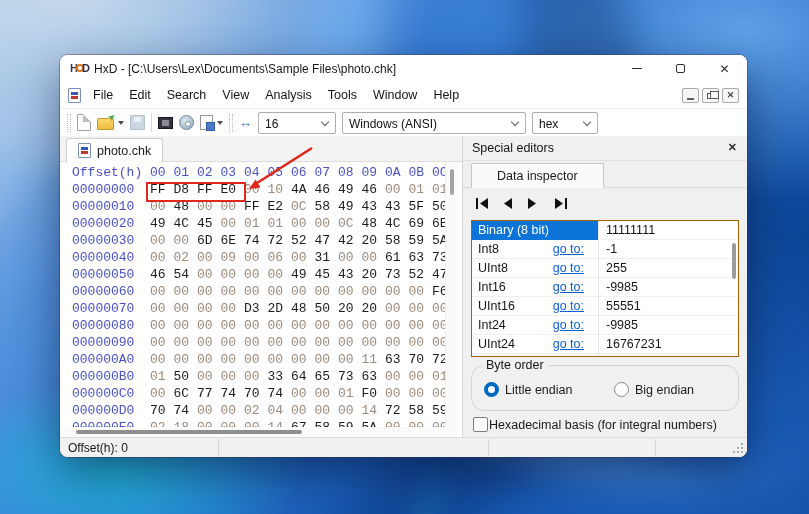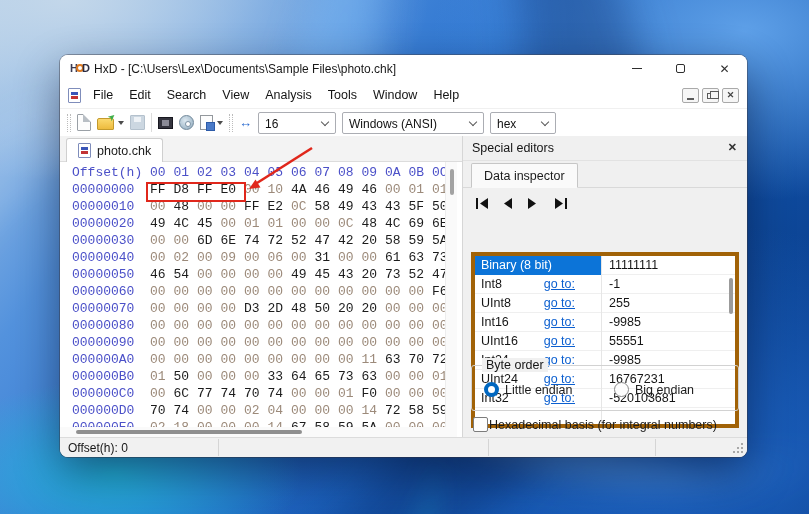--- a/index.html
+++ b/index.html
@@ -110,36 +110,36 @@
 
   .anno-arrow { position:absolute; left:180px; top:85px; width:150px; height:80px; pointer-events:none; }
 
   
   .panel { position:absolute; left:402px; top:81px; width:285px; height:301px; background:#f0f0f0; border-left:1px solid #d6d6d6; }
   .panel-header { position:absolute; left:0; top:0; right:0; height:25px; border-bottom:1px solid #e2e2e2; }
   .panel-title { position:absolute; left:9px; top:5px; font-size:12.5px; color:#151515; }
   .panel-close { position:absolute; right:10px; top:5px; font-size:11px; font-weight:bold; color:#333; }
   .panel-tabrow { position:absolute; left:0; top:25px; right:0; height:27px; border-bottom:1px solid #d9d9d9; }
   .insp-tab { position:absolute; left:8px; bottom:-1px; height:25px; background:#fafafa; border:1px solid #c6c6c6; border-bottom:1px solid #fafafa;
-    border-radius:2px 2px 0 0; display:flex; align-items:center; padding:0 12px; font-size:12.5px; }
+    border-radius:2px 2px 0 0; display:flex; align-items:center; padding:0 25px; font-size:12.5px; }
   .nav-row { position:absolute; left:12px; top:61px; display:flex; gap:9px; }
   .nav-btn { width:17px; height:13px; display:flex; align-items:center; }
   .nav-btn svg { display:block; }
 
-  .insp-table { position:absolute; left:8px; top:84px; width:268px; height:176px; background:#fff; border:4px solid #a16207; overflow:hidden;margin-top:32px; }
+  .insp-table { position:absolute; left:8px; top:84px; width:268px; height:137px; background:#fff; border:1px solid #a16207; overflow:hidden; }
   .insp-coldiv { position:absolute; left:126px; top:0; bottom:0; width:1px; background:#e6e6e6; }
   .insp-row { position:relative; height:19px; border-bottom:1px solid #efefef; font-size:12.5px; }
   .insp-selbg { position:absolute; left:0; top:0; width:126px; height:19px; background:#0c74d8; }
   .insp-name { position:absolute; left:6px; top:2px; color:#151515; }
   .insp-name.sel { color:#fff; }
-  .insp-goto { position:absolute; right:160px; top:2px; color:#0b5fd0; text-decoration:underline; }
+  .insp-goto { position:absolute; right:154px; top:2px; color:#0b5fd0; text-decoration:underline; }
   .insp-val { position:absolute; left:134px; top:2px; color:#151515; }
   .insp-vthumb { position:absolute; right:2px; top:22px; width:4px; height:36px; background:#9b9b9b; border-radius:2px; }
 
-  .byteorder { position:absolute; left:8px; top:229px; width:268px; height:46px; border:1px solid #d2d2d2; border-radius:3px; }
+  .byteorder { position:absolute; left:8px; top:229px; width:268px; height:46px; border:1px solid #d2d2d2; border-radius:13px; }
   .byteorder .legend { position:absolute; left:10px; top:-8px; background:#f0f0f0; padding:0 4px; font-size:12.5px; color:#151515; }
   .radio-opt { position:absolute; top:16px; display:flex; align-items:flex-end; gap:6px; font-size:12.5px; }
   .ro-1 { left:12px; } .ro-2 { left:142px; }
   .radio { width:15px; height:15px; border-radius:50%; flex:none; }
   .radio.checked { border:4.5px solid #0067c0; background:#fff; }
   .radio.unchecked { border:1px solid #898989; background:#fdfdfd; }
 
   .hexbasis { position:absolute; left:10px; top:281px; display:flex; align-items:center; gap:1px; font-size:12.5px; }
   .checkbox { width:15px; height:15px; border:1px solid #7c7c7c; border-radius:2px; background:#fdfdfd; flex:none; }
 
@@ -215,21 +215,21 @@
     <div class="tico icon-ram"></div>
     <div class="tico icon-disk"></div>
     <div class="tico icon-export"></div>
     <div class="tcaret"></div>
     <div class="tgrip"></div>
     <div class="tico icon-width">↔</div>
     <div class="combo" style="width:78px">
       <span class="val">16</span>
       <span class="chev"></span>
     </div>
-    <div class="combo" style="width:142px">
+    <div class="combo" style="width:184px">
       <span class="val">Windows (ANSI)</span>
       <span class="chev"></span>
     </div>
     <div class="combo" style="width:66px">
       <span class="val">hex</span>
       <span class="chev"></span>
     </div>
   </div>
 
   <div class="docarea">

